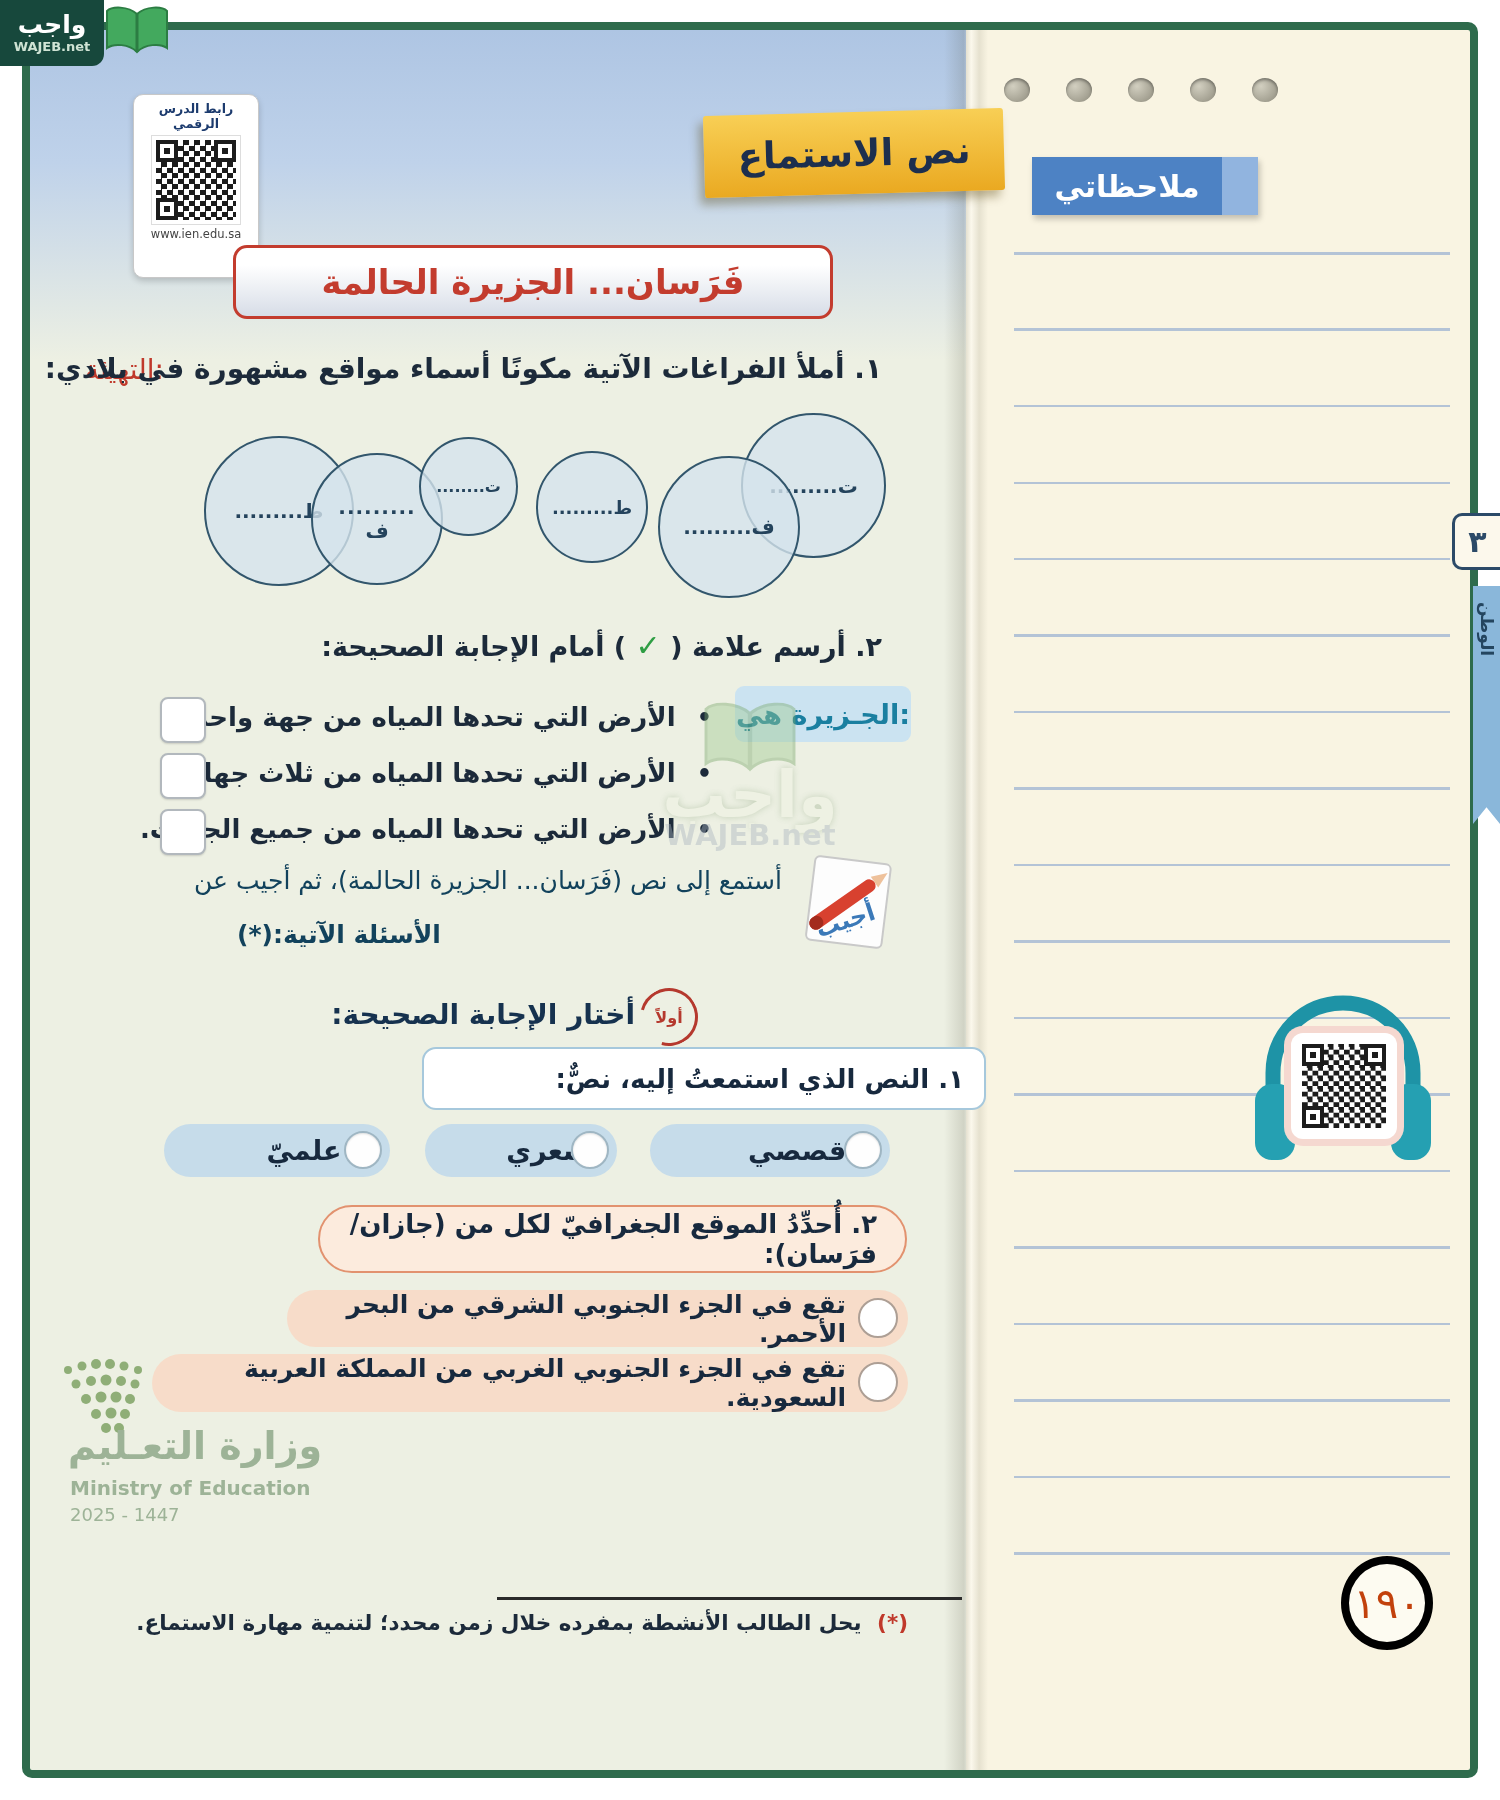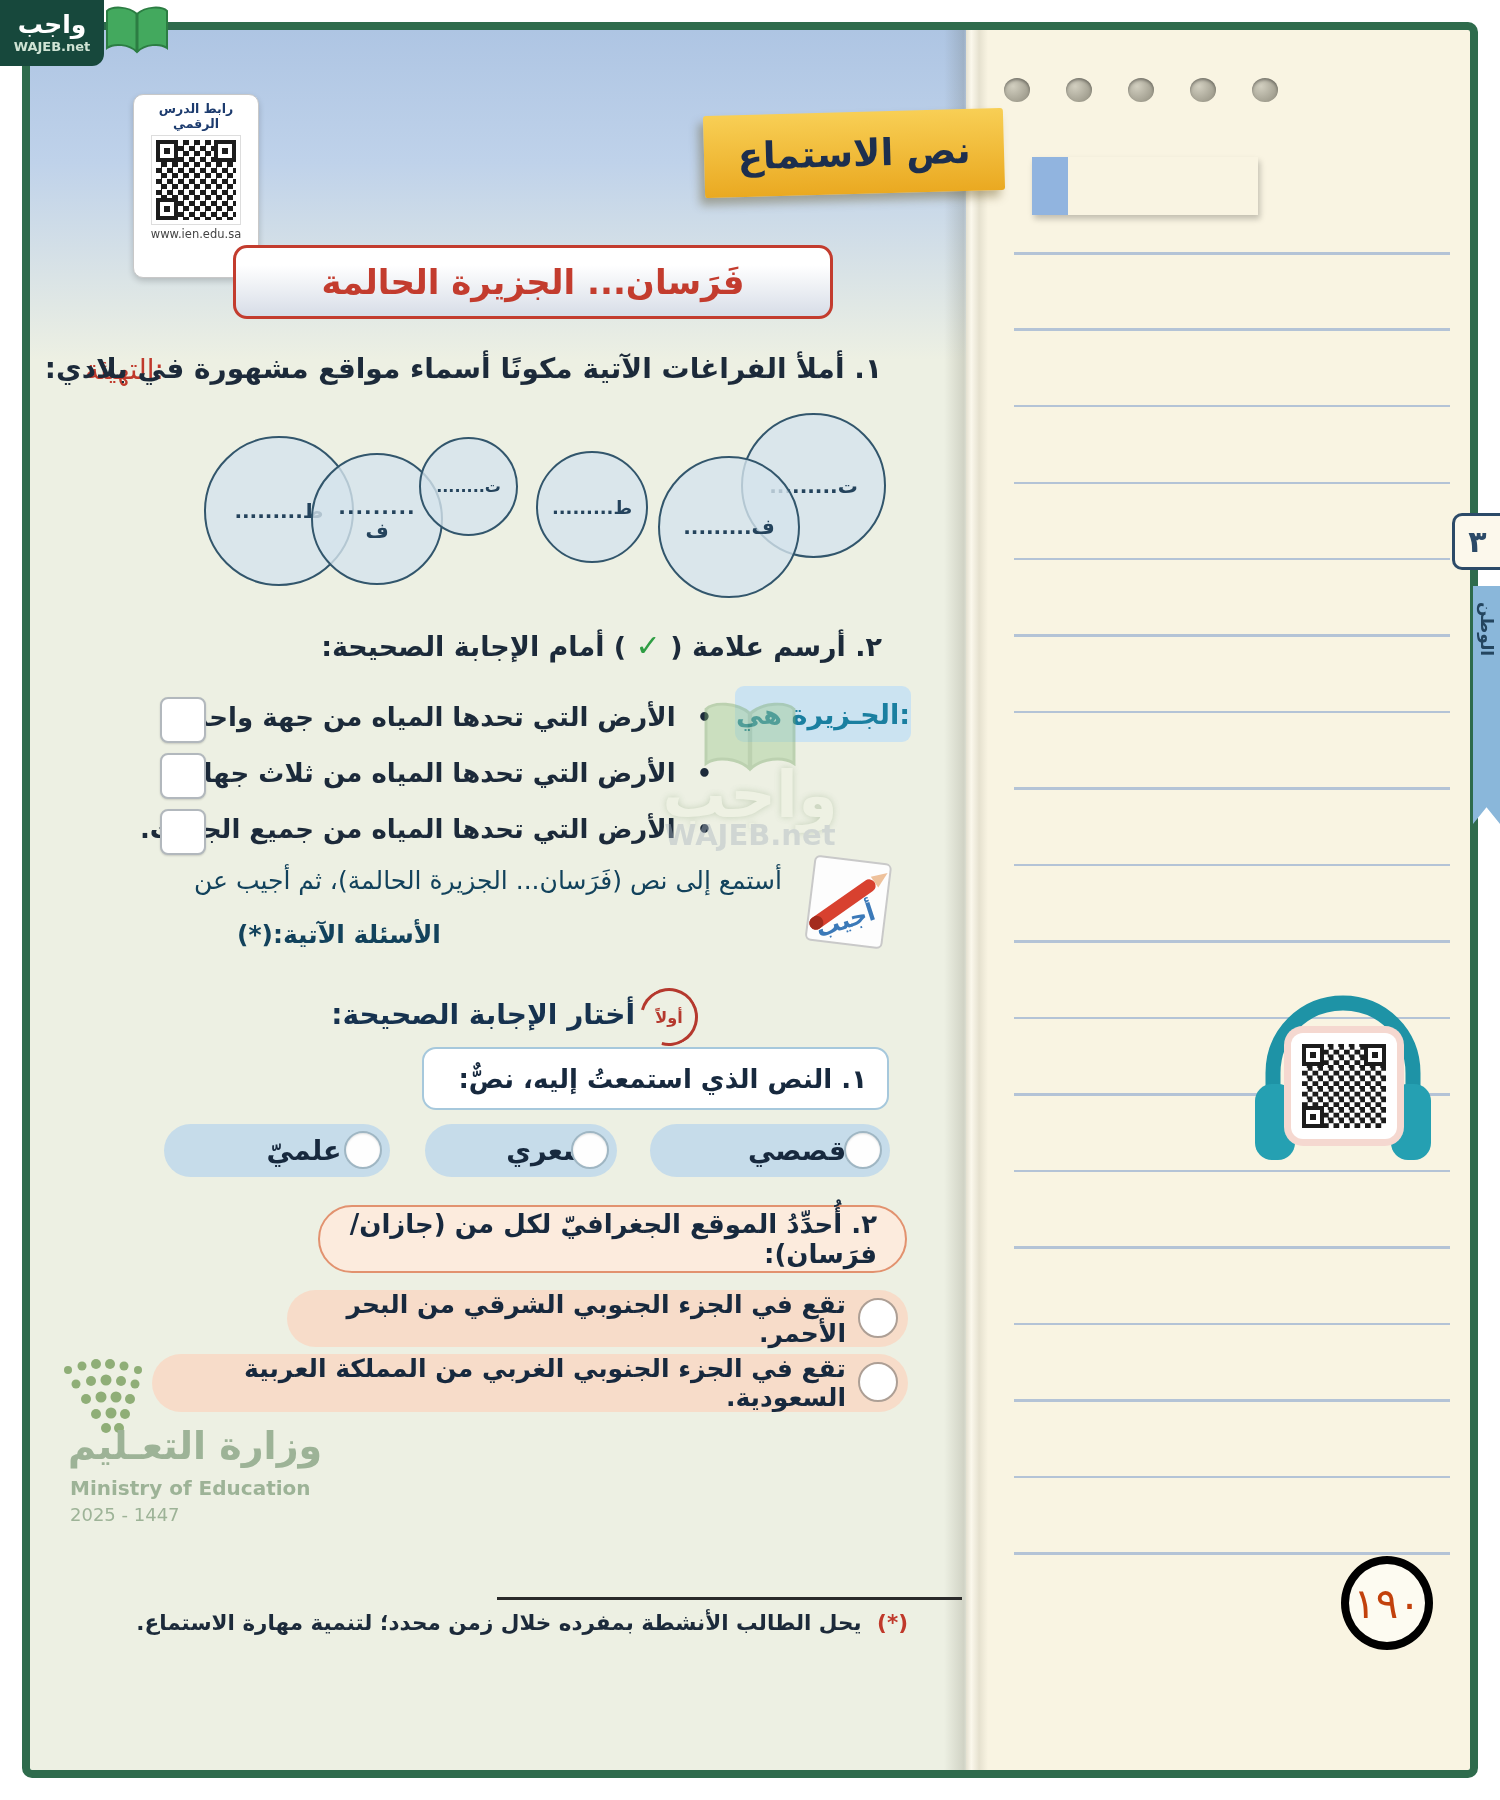--- a/index.html
+++ b/index.html
@@ -61,21 +61,21 @@
   
   .listen-1{right:718px;top:866px;direction:rtl;white-space:nowrap;font-size:25px;font-weight:normal;color:#12425c;z-index:11}
   .listen-2{left:237px;top:920px;direction:rtl;white-space:nowrap;font-size:25px;font-weight:bold;color:#12425c;z-index:11}
   .pen-icon{left:788px;top:850px;z-index:12}
 
   
   .awwalan{left:640px;top:988px;width:58px;height:58px;z-index:11;display:flex;align-items:center;justify-content:center}
   .awwalan .ring{position:absolute;inset:0;border:3px solid #b5392e;border-radius:50%;border-left-color:transparent;transform:rotate(-30deg)}
   .awwalan .txt{color:#b5392e;font-size:16px;font-weight:bold}
   .sec-title{right:865px;top:998px;direction:rtl;white-space:nowrap;font-size:28px;font-weight:bold;color:#16324f;z-index:11}
-  .q1-box{left:422px;top:1047px;width:467px;height:63px;background:#fff;border:2.5px solid #a6c8dc;border-radius:14px;z-index:11;display:flex;align-items:center;direction:rtl;padding-right:20px;font-size:26px;font-weight:bold;color:#17293e}
+  .q1-box{left:422px;top:1047px;width:564px;height:63px;background:#fff;border:2.5px solid #a6c8dc;border-radius:14px;z-index:11;display:flex;align-items:center;direction:rtl;padding-right:20px;font-size:26px;font-weight:bold;color:#17293e}
   .pill{position:absolute;top:1124px;height:53px;background:#c6dcea;border-radius:27px;z-index:11;display:flex;align-items:center;justify-content:center;font-size:27px;font-weight:bold;color:#17293e}
   .pill .radio{position:absolute;right:8px;top:7px;width:38px;height:38px;background:#fefefe;border:2px solid #9fb6c3;border-radius:50%;box-shadow:inset 0 1px 2px rgba(0,0,0,.12)}
   .pill .pill-label{margin-left:54px}
   .pl1{left:650px;width:240px}.pl2{left:425px;width:192px}.pl3{left:164px;width:226px}
   .q2-box{left:318px;top:1205px;width:589px;height:68px;background:#fcebdd;border:2.5px solid #e2926f;border-radius:34px;z-index:11;display:flex;align-items:center;direction:rtl;padding-right:28px;font-size:26px;font-weight:bold;color:#17293e}
   .opt{position:absolute;background:#f7dcc9;border-radius:29px;z-index:11;display:flex;align-items:center;direction:rtl;font-size:25px;font-weight:bold;color:#17293e;padding-right:62px}
   .opt .radio2{position:absolute;right:10px;top:8px;width:40px;height:40px;background:#fff;border:2px solid #ad9f95;border-radius:50%}
   .o1{left:287px;top:1290px;width:621px;height:57px}
   .o2{left:152px;top:1354px;width:756px;height:58px}
 
@@ -272,20 +272,21 @@
       <circle cx="65" cy="58" r="5"></circle>
     <circle cx="46" cy="72" r="5"></circle>
       <circle cx="59" cy="72" r="5"></circle>
   </g>
 </svg>
 <div class="abs moe-ar">وزارة التعـليم</div>
 <div class="abs moe-en">Ministry of Education</div>
 <div class="abs moe-yr">2025 - 1447</div>
 
 <div class="abs notes-banner">
+  <div class="nb-main">ملاحظاتي</div>
   <div class="nb-tab"></div>
 </div>
 <div class="abs unit-box">٣</div>
 <div class="abs ribbon">الوطن</div>
 
 <div class="abs hp">
   <svg width="200" height="215" viewBox="0 0 200 215">
     <path d="M30 125 v-30 c0-39 31-70 70-70 s70 31 70 70 v30" stroke="#1e93a6" stroke-width="15" fill="none" stroke-linecap="round"></path>
     <rect x="12" y="106" width="40" height="76" rx="17" fill="#25a0b2"></rect>
     <rect x="148" y="106" width="40" height="76" rx="17" fill="#25a0b2"></rect>

